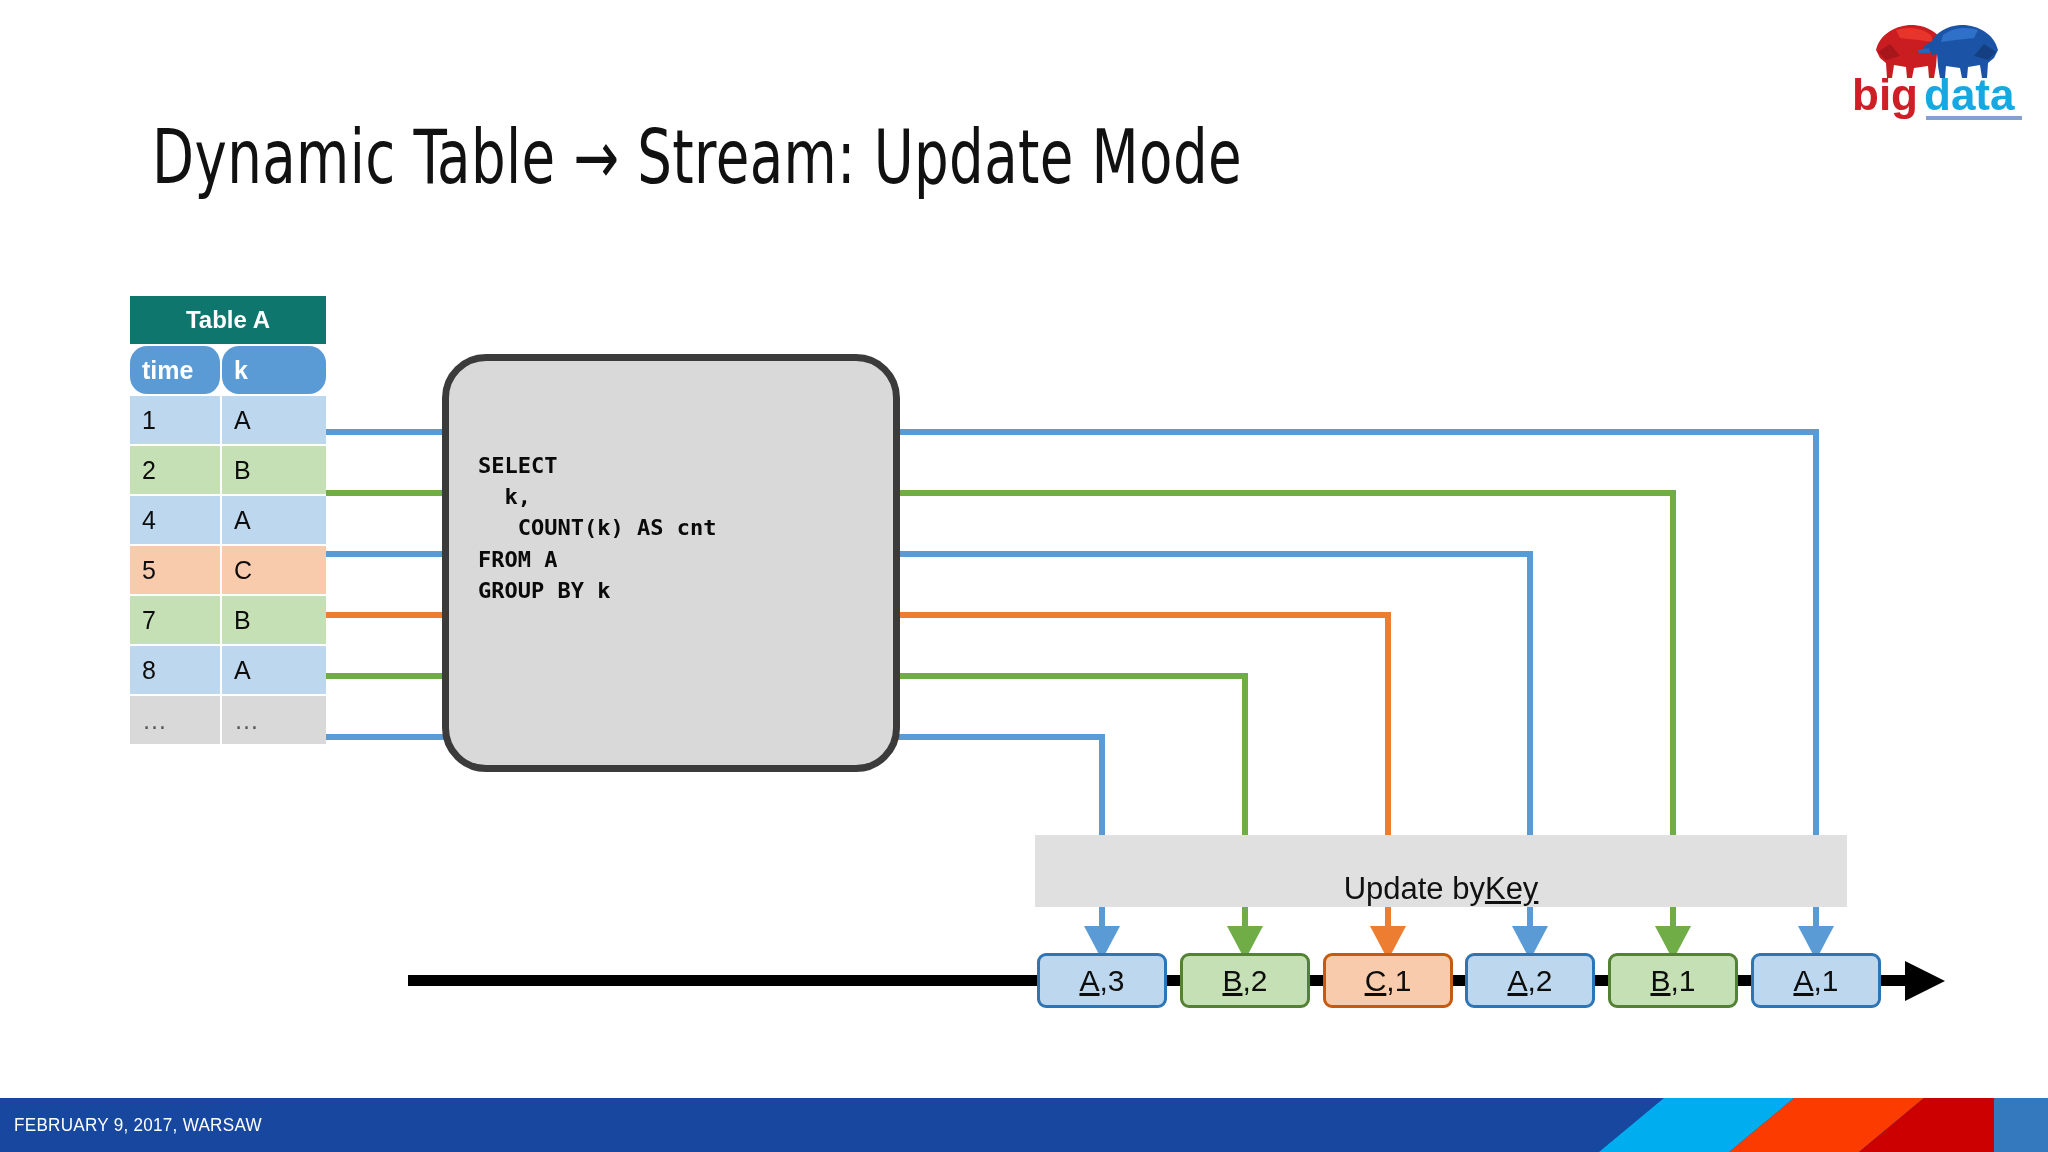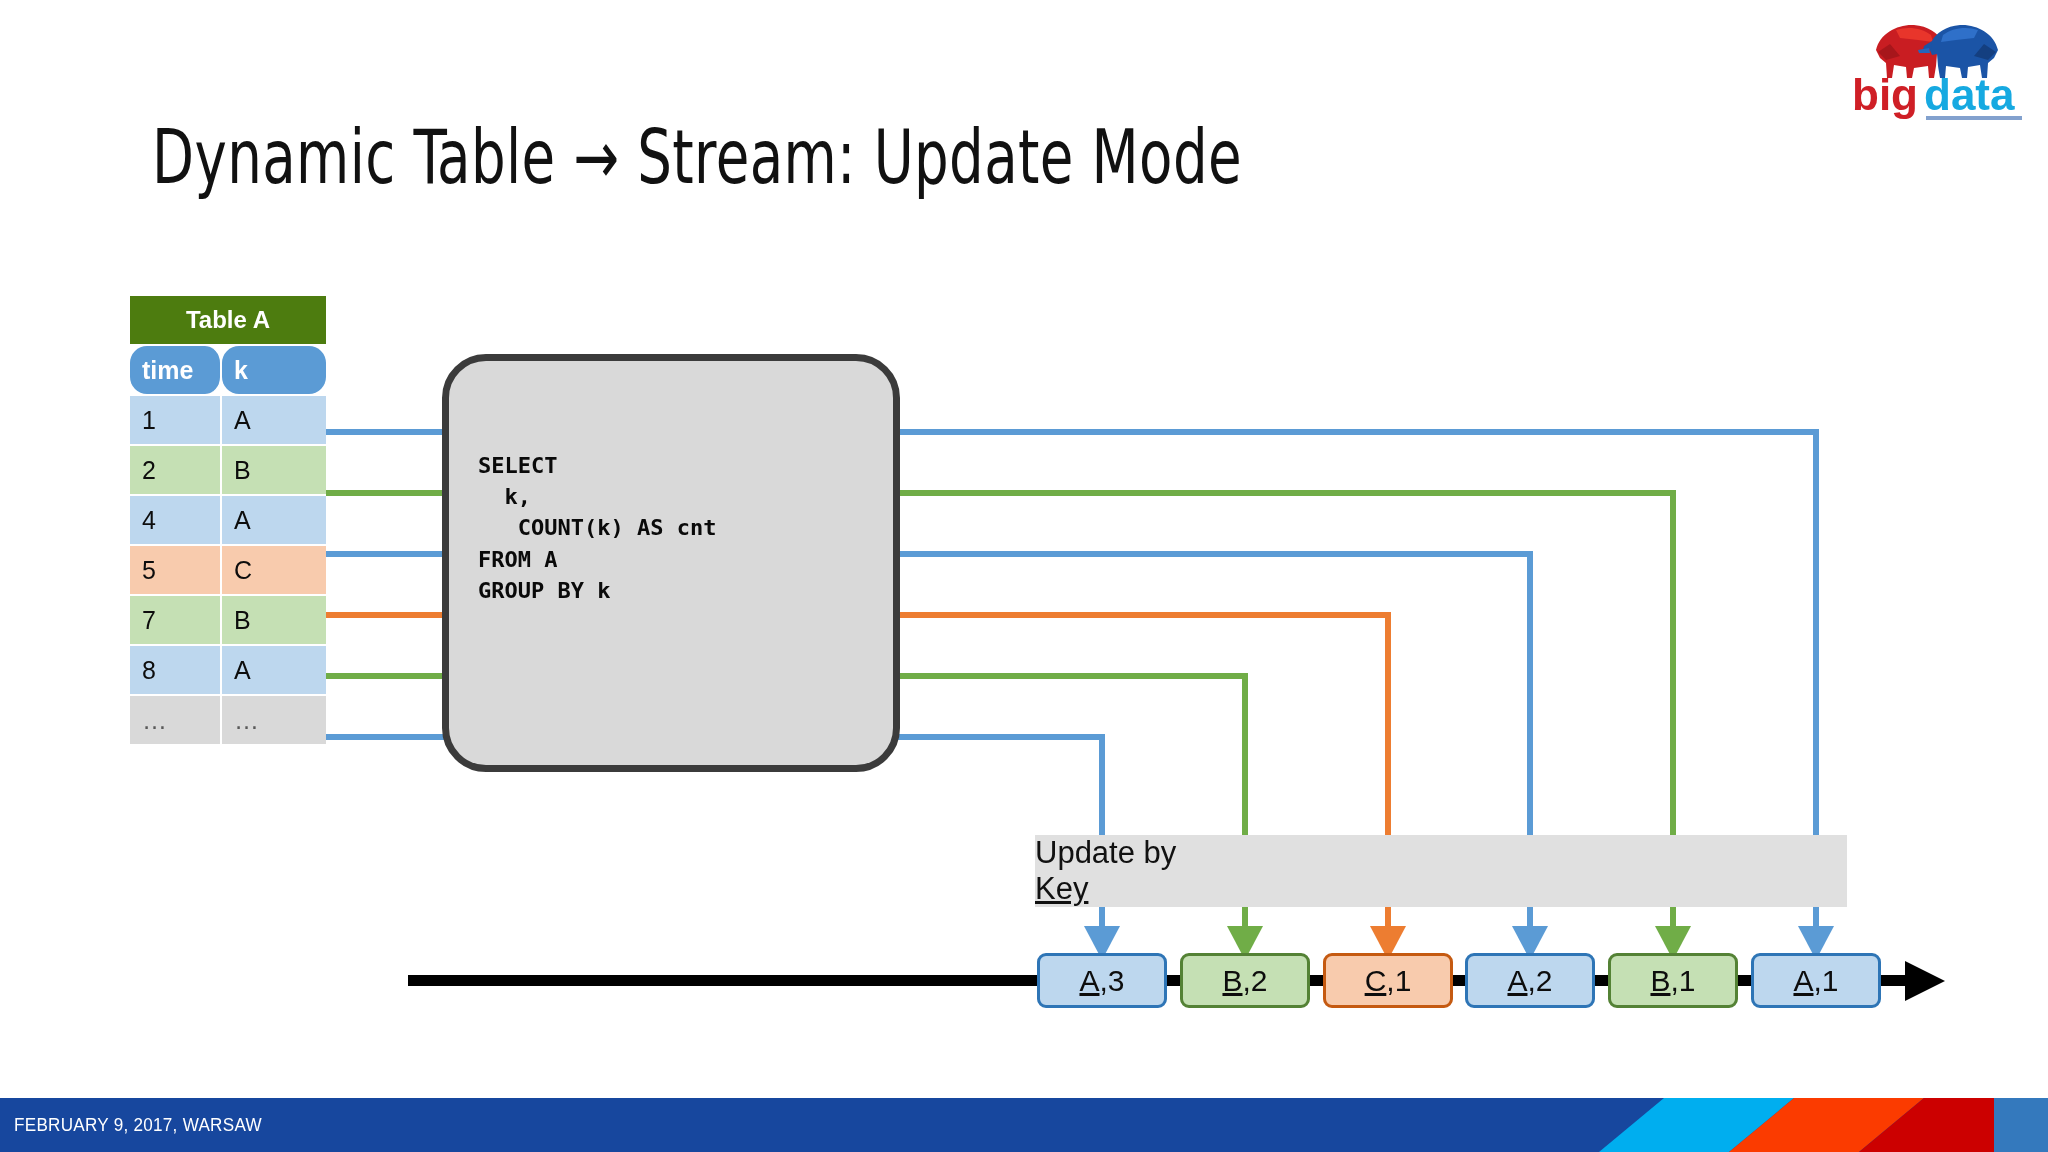--- a/index.html
+++ b/index.html
@@ -44,21 +44,21 @@
   
   #table-a {
     position: absolute;
     left: 130px;
     top: 296px;
     width: 196px;
     border-collapse: separate;
     border-spacing: 0;
   }
   #table-a .cap {
-    background: #4d7c0f;
+    background: #0f766e;
     color: #ffffff;
     font-weight: bold;
     font-size: 24px;
     text-align: center;
     height: 48px;
     line-height: 48px;
     border-bottom: 2px solid #ffffff;
   }
   .trow {
     position: relative;
@@ -119,26 +119,25 @@
     height: 72px;
     background: #e0e0e0;
   }
   #update-label {
     position: absolute;
     left: 1035px;
     top: 835px;
     width: 812px;
     height: 72px;
     display: flex;
-    align-items: flex-start;
+    align-items: flex-end;
     justify-content: center;
     font-size: 31px;
     color: #111111;
     font-family: "Liberation Sans", sans-serif;
-    flex-direction: column;
   }
   #update-label .u { text-decoration: underline; }
 
   
   #stream-line {
     position: absolute;
     left: 408px;
     top: 975px;
     width: 1520px;
     height: 11px;

